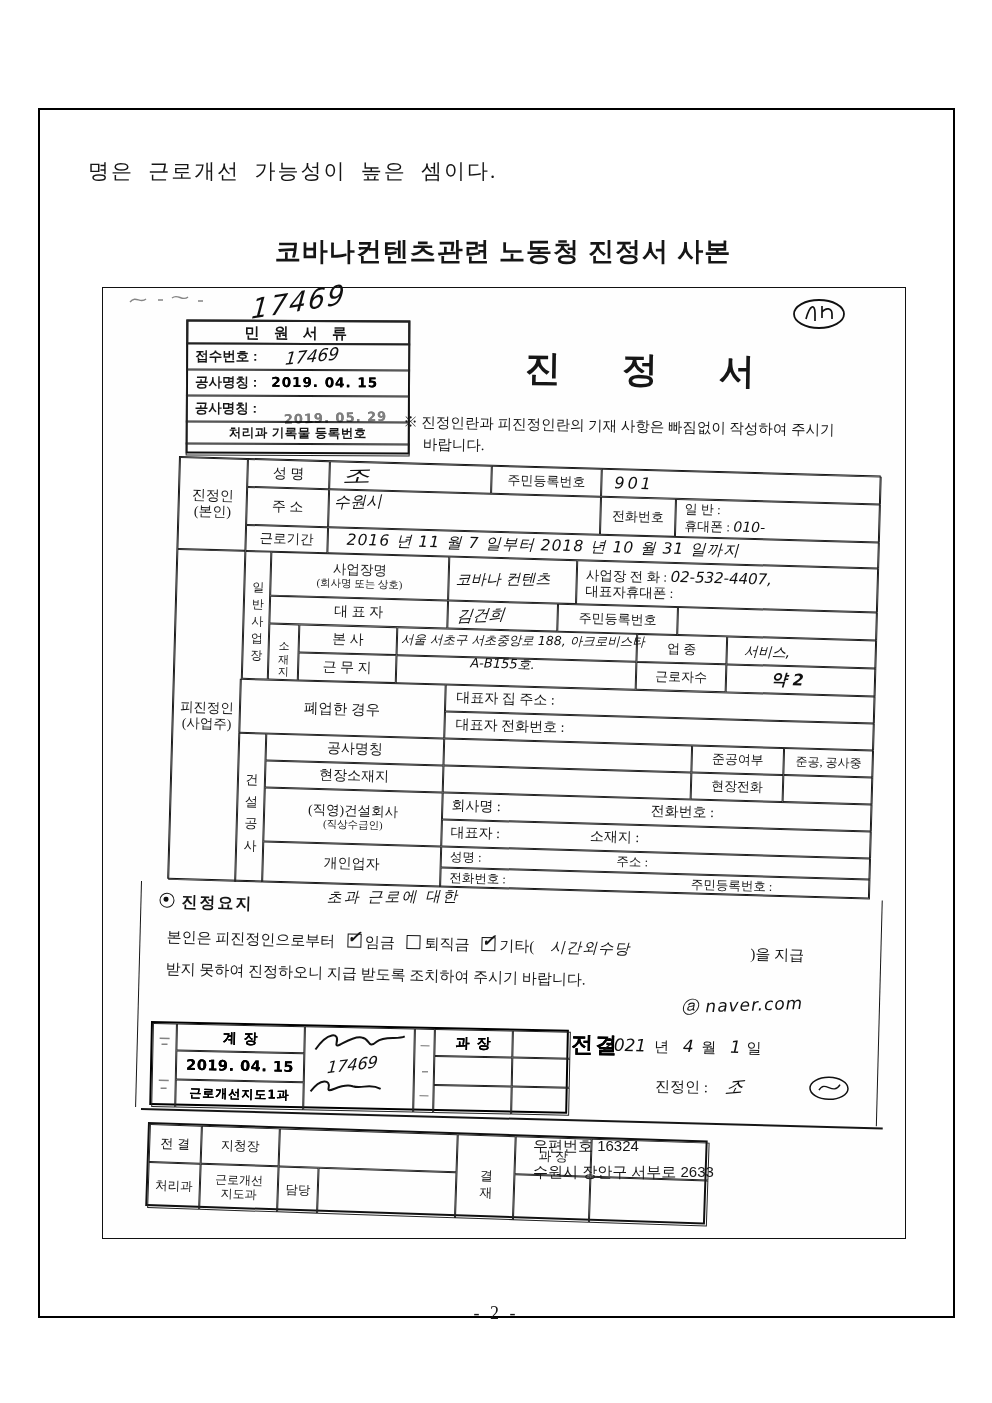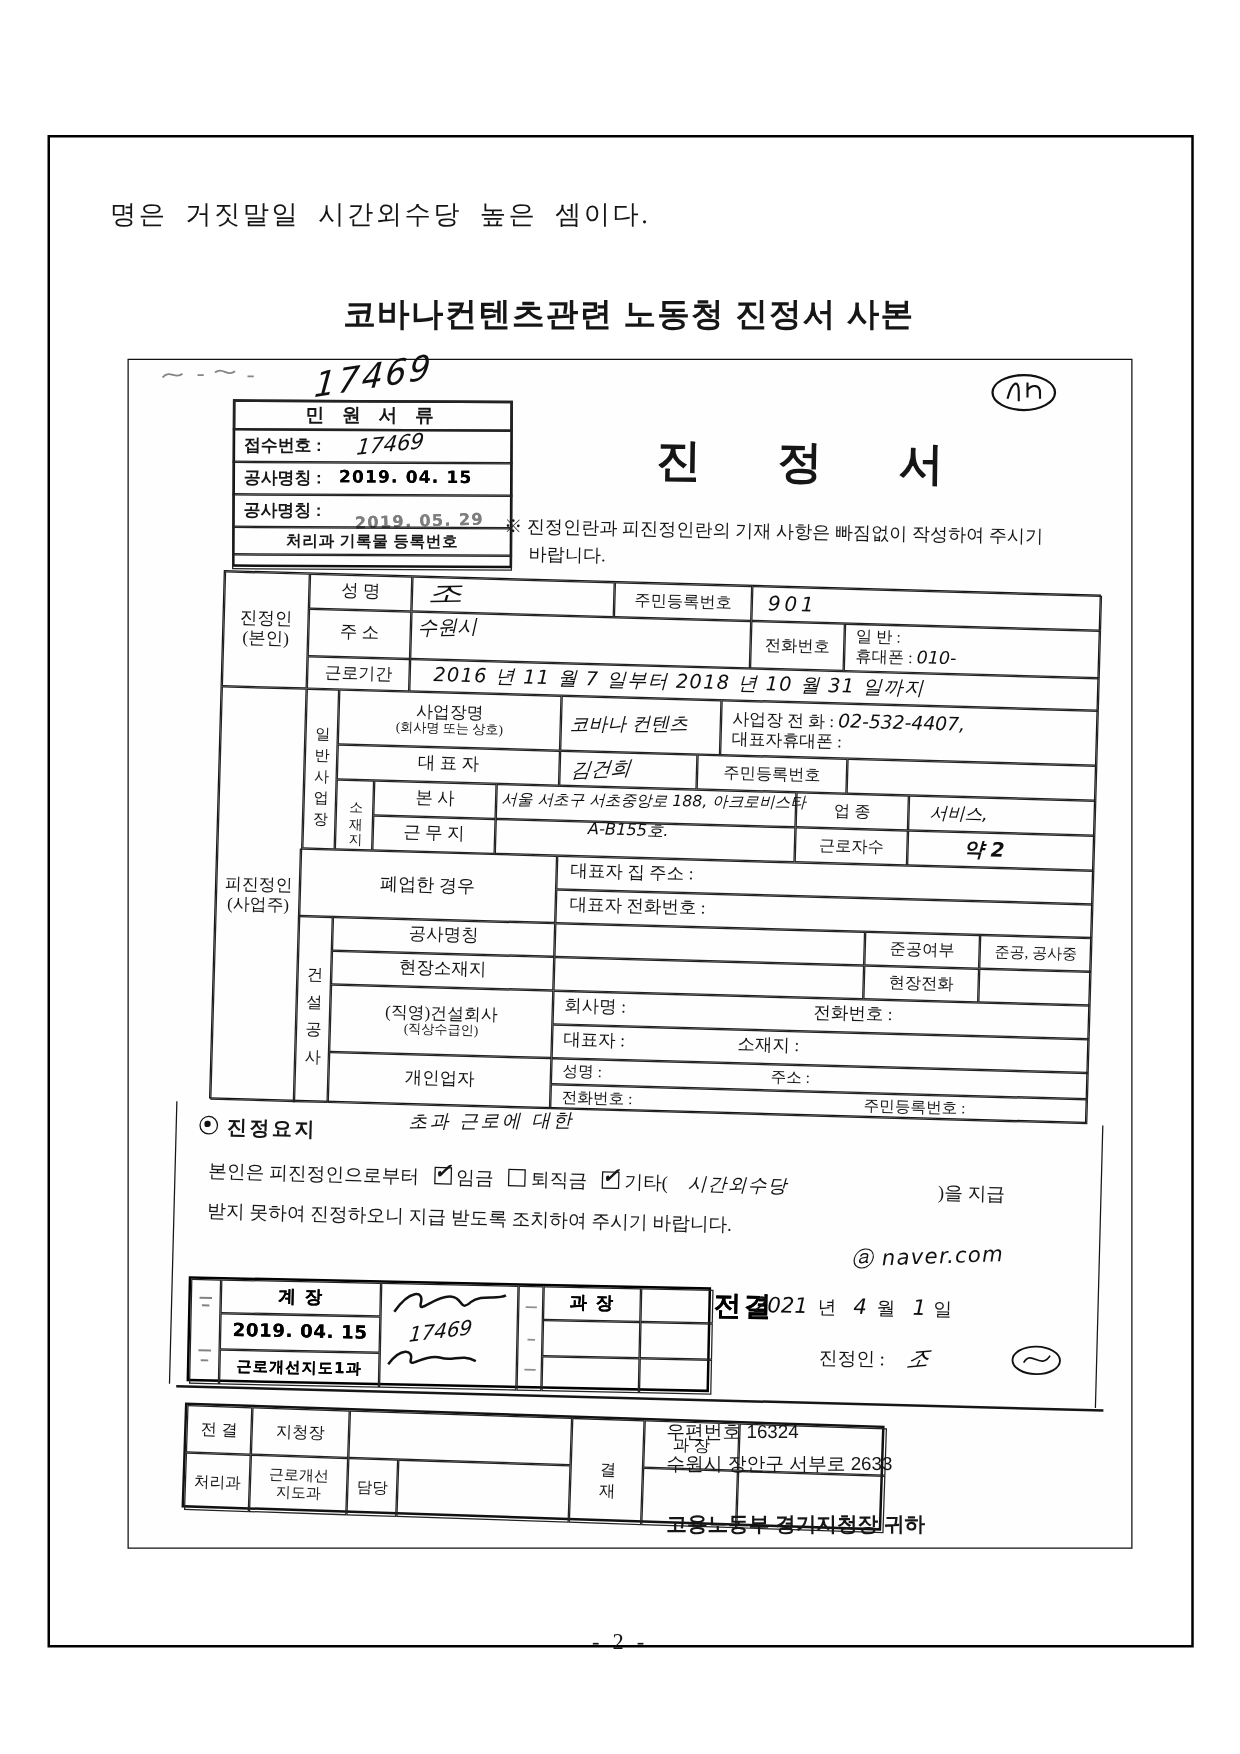--- a/index.html
+++ b/index.html
@@ -24,21 +24,21 @@
   .bullet{display:inline-block;width:13px;height:13px;border:1.6px solid #111;
       border-radius:50%;position:relative;margin-right:7px;top:1px;}
   .bullet::after{content:"";position:absolute;left:3.2px;top:3.2px;width:4.5px;
       height:4.5px;border-radius:50%;background:#111;}
 </style>
 </head>
 <body>
 
 <div class="abs" style="left:38px;top:108px;width:917px;height:1210px;border:2px solid #000;"></div>
 
-<div class="abs serif" style="left:88px;top:157px;font-size:21px;letter-spacing:2px;word-spacing:7px;">명은 거짓말일 시간외수당 높은 셈이다.</div>
+<div class="abs serif" style="left:88px;top:157px;font-size:21px;letter-spacing:2px;word-spacing:7px;">명은 근로개선 가능성이 높은 셈이다.</div>
 
 <div class="abs sans" style="left:38px;top:234px;width:917px;text-align:center;font-size:26px;font-weight:800;letter-spacing:1px;padding-left:13px;">코바나컨텐츠관련  노동청 진정서 사본</div>
 
 <div class="abs" style="left:102px;top:287px;width:804px;height:952px;border:1.8px solid #111;background:#fefefe;">
 
   <div class="abs" style="left:25px;top:4px;">
     <svg width="90" height="16">
         <path d="M2 10 C 8 3,12 12,18 7 M30 8 L35 8 M44 6 C 50 1,54 10,60 5 M70 9 L75 9" stroke="#444" stroke-width="1.4" fill="none" opacity="0.65"></path>
       </svg>
   </div>
@@ -274,17 +274,16 @@
     <div class="cell lbl vert sans" style="left:308px;top:0;width:58px;height:84px;font-size:13px;letter-spacing:4px;">결재</div>
     <div class="cell lbl sans" style="left:366px;top:0;width:76px;height:38px;font-size:13px;">과 장</div>
     <div class="cell" style="left:366px;top:38px;width:76px;height:46px;"></div>
     <div class="cell" style="left:442px;top:0;width:118px;height:38px;"></div>
     <div class="cell" style="left:442px;top:38px;width:118px;height:46px;"></div>
   </div>
 
   <div class="abs sans" style="left:430px;top:845px;font-size:15px;line-height:1.7;">
     <div>우편번호 16324</div>
     <div>수원시 장안구 서부로 2633</div>
-    <div style="margin-top:22px;font-weight:bold;font-size:16.5px;">고용노동부 경기지청장 귀하</div>
   </div>
 </div>
 
 <div class="abs serif" style="left:0;top:1303px;width:992px;text-align:center;font-size:18px;letter-spacing:3px;">- 2 -</div>
 
 </body></html>

